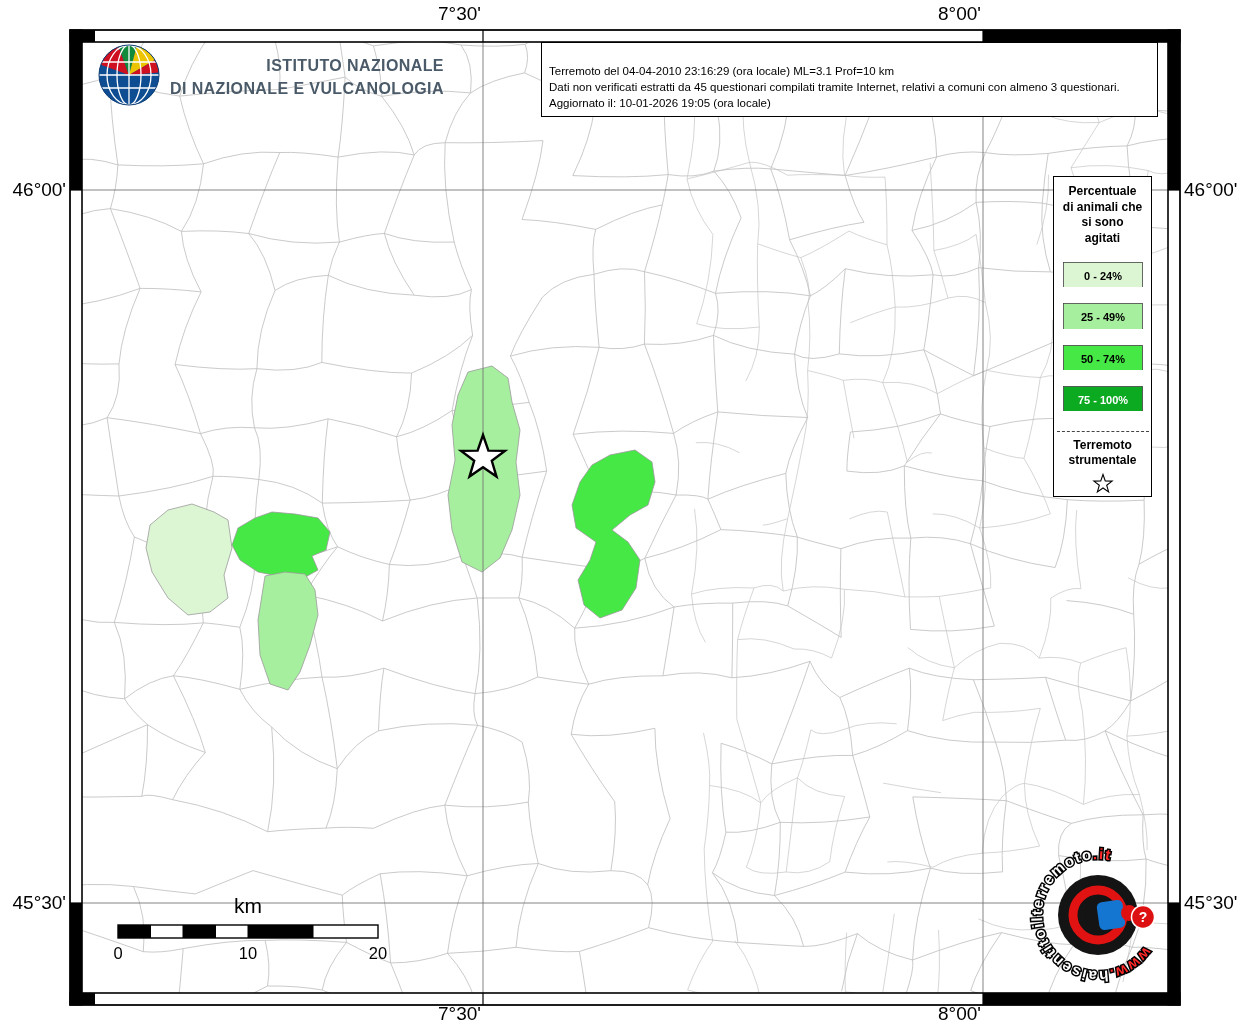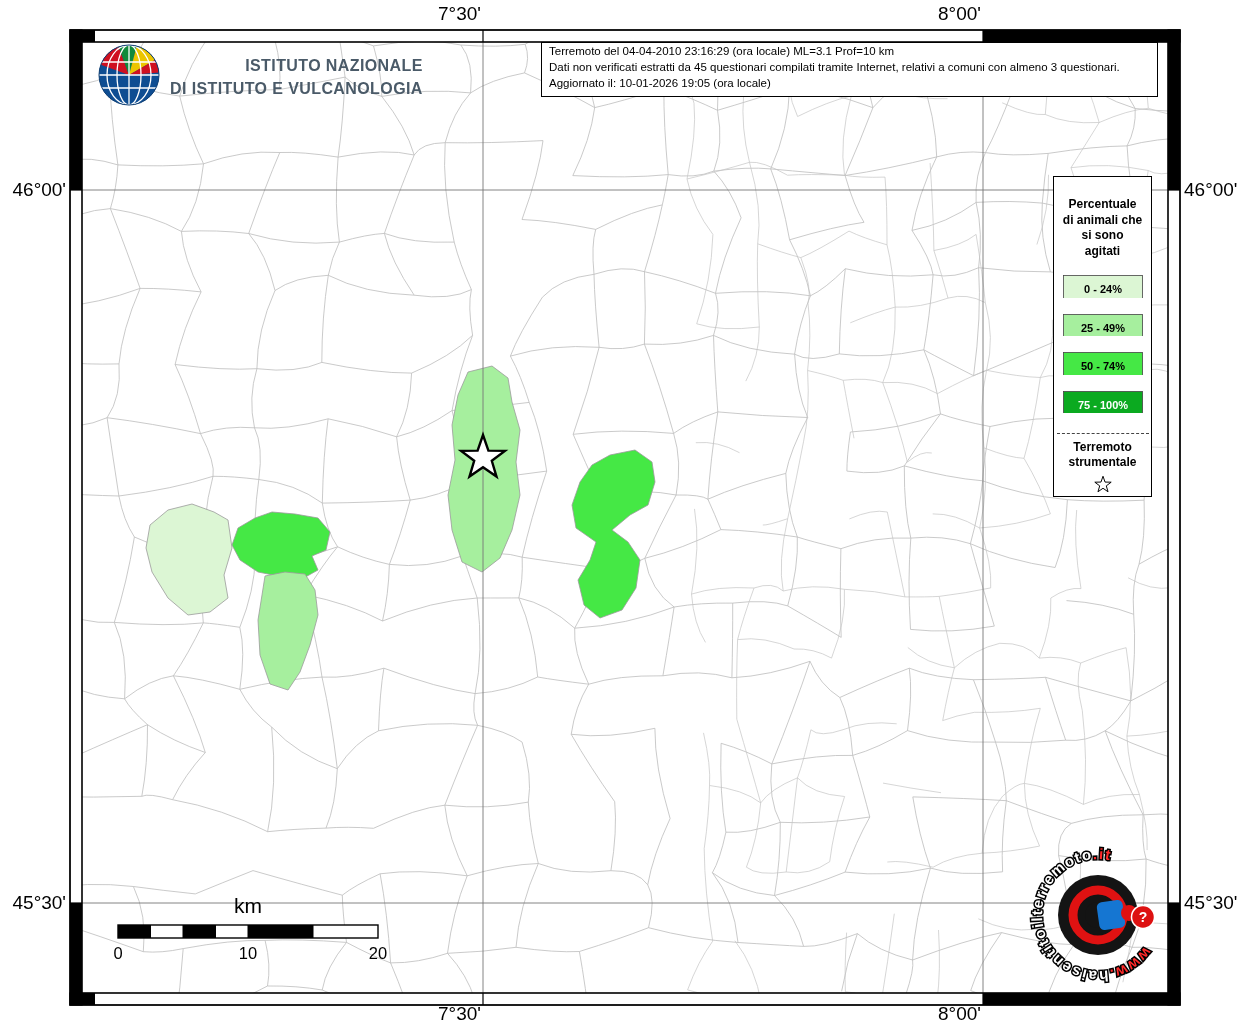--- a/index.html
+++ b/index.html
@@ -27,21 +27,21 @@
   .axis-label.left { text-align:right; width:66px; }
   .axis-label.right { text-align:left; width:70px; }
 
   
   .info-box {
     position:absolute;
     left:541px; top:42px;
     width:617px;
     background:#fff;
     border:1px solid #000;
-    padding:0 7px 5px 7px;
+    padding:20px 7px 5px 7px;
     font-size:11.5px;
     line-height:1.4;
     color:#000;
   }
   .info-box .line { white-space:nowrap; }
 
   
   .ingv-logo { position:absolute; left:96px; top:42px; width:380px; height:70px; }
   .ingv-globe { position:absolute; left:0; top:0; }
   .ingv-name {
@@ -54,21 +54,21 @@
   .legend {
     position:absolute;
     left:1053px; top:176px;
     width:99px; height:321px;
     background:#fff;
     border:1.6px solid #000;
     display:flex; flex-direction:column; align-items:center;
   }
   .legend-title {
     font-weight:bold; font-size:12px; text-align:center;
-    width:80px; margin:20px auto 8px; line-height:1.3; color:#000;
+    width:80px; margin:7px auto 8px; line-height:1.3; color:#000;
   }
   .legend .swatch { display:block; margin:8px auto 8px; }
   .legend-divider { width:92px; border-top:1px dashed #444; margin:12px 0 6px; }
   .legend-epicenter-label {
     font-weight:bold; font-size:12px; text-align:center;
     width:84px; line-height:1.25; color:#000;
   }
   .legend-star { margin-top:4px; }
 
   .swatch-label { font-weight:bold; font-size:11px; }
@@ -208,21 +208,21 @@
       <ellipse cx="33" cy="33" rx="12" ry="30" fill="none" stroke="#fff" stroke-width="1.3"></ellipse>
       <ellipse cx="33" cy="33" rx="22" ry="30" fill="none" stroke="#fff" stroke-width="1.3"></ellipse>
       <line x1="33" y1="3" x2="33" y2="63" stroke="#fff" stroke-width="1.3"></line>
       <line x1="5" y1="20" x2="61" y2="20" stroke="#fff" stroke-width="1.3"></line>
       <line x1="3" y1="33" x2="63" y2="33" stroke="#fff" stroke-width="1.3"></line>
       <line x1="5" y1="46" x2="61" y2="46" stroke="#fff" stroke-width="1.3"></line>
       <circle cx="33" cy="33" r="30" fill="none" stroke="#0b3c72" stroke-width="1"></circle>
     </svg>
     <div class="ingv-name">
       <div>ISTITUTO NAZIONALE</div>
-      <div>DI ISTITUTO E VULCANOLOGIA</div>
+      <div>DI NAZIONALE E VULCANOLOGIA</div>
     </div>
   </div>
 
   <div class="legend">
     <div class="legend-title">Percentuale di animali che si sono agitati</div>
 
     <svg class="swatch" width="80" height="27">
       <rect x="0.5" y="0.5" width="79" height="26" stroke="#444" stroke-width="0.8" fill="#dcf6d4"></rect>
       <text class="swatch-label" x="40" y="18" text-anchor="middle" fill="#000000">0 - 24%</text>
     </svg>

